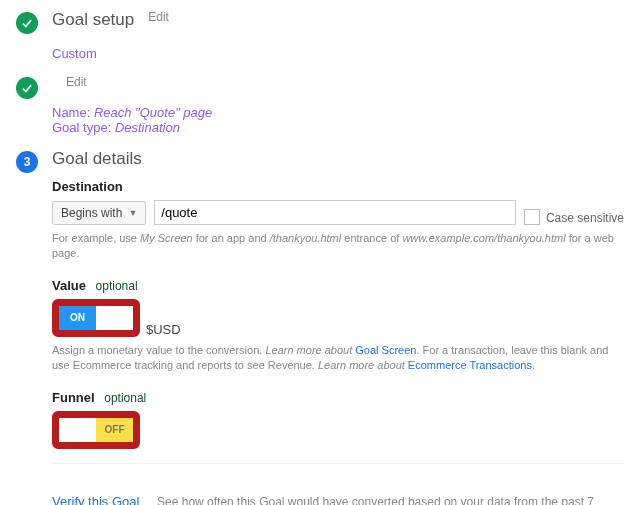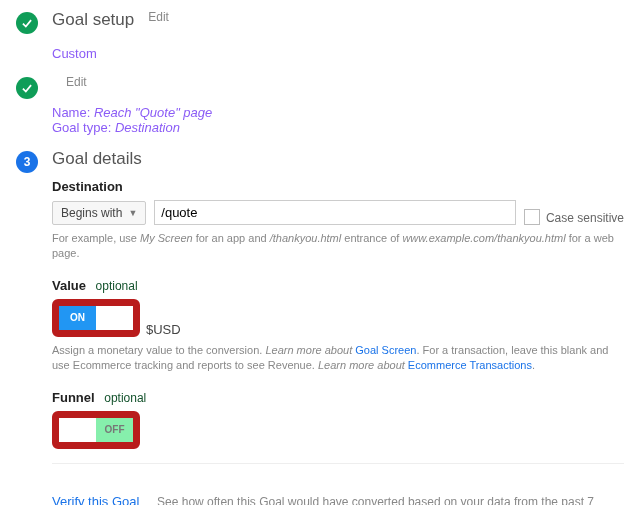--- a/index.html
+++ b/index.html
@@ -21,21 +21,21 @@
   .text-input{border:1px solid #ccc;font-size:13px;padding:4px 6px;flex:1;min-width:60px;margin:0 8px 0 0}
   .dest-input{flex:1}
   .chk{width:14px;height:14px;border:1px solid #bbb;display:inline-block;margin-right:6px}
   .cs-label{font-size:12px;color:#666}
   .helper{font-size:11px;color:#888;margin-top:6px;line-height:1.4}
   .helper .i{font-style:italic}
   .switch{display:inline-flex;border:7px solid #b91c1c;border-radius:6px;overflow:hidden;width:74px;height:24px;font-size:10px}
   .switch .half{flex:1;display:flex;align-items:center;justify-content:center;color:#888;background:#eee}
   .switch.on .half.left{background:#2196f3;color:#fff;font-weight:bold}
   .switch.on .half.right{background:#fff}
-  .switch.off .half.right{background:#86efac;color:#777;font-weight:bold}
+  .switch.off .half.right{background:#fde047;color:#777;font-weight:bold}
   .switch.off .half.left{background:#fff}
   .curr{margin-left:6px;color:#444}
   .link{color:#1a73e8;text-decoration:none;cursor:pointer}
   .verify-row{border-top:1px solid #eee;margin-top:14px;padding-top:30px}
   .verify-link{color:#1a73e8;font-size:13px;font-weight:normal}
   .verify-text{color:#888;font-size:12px;margin-left:14px}
   svg.check{width:14px;height:14px;fill:none;stroke:#fff;stroke-width:3}
 </style>
 </head>
 <body>

